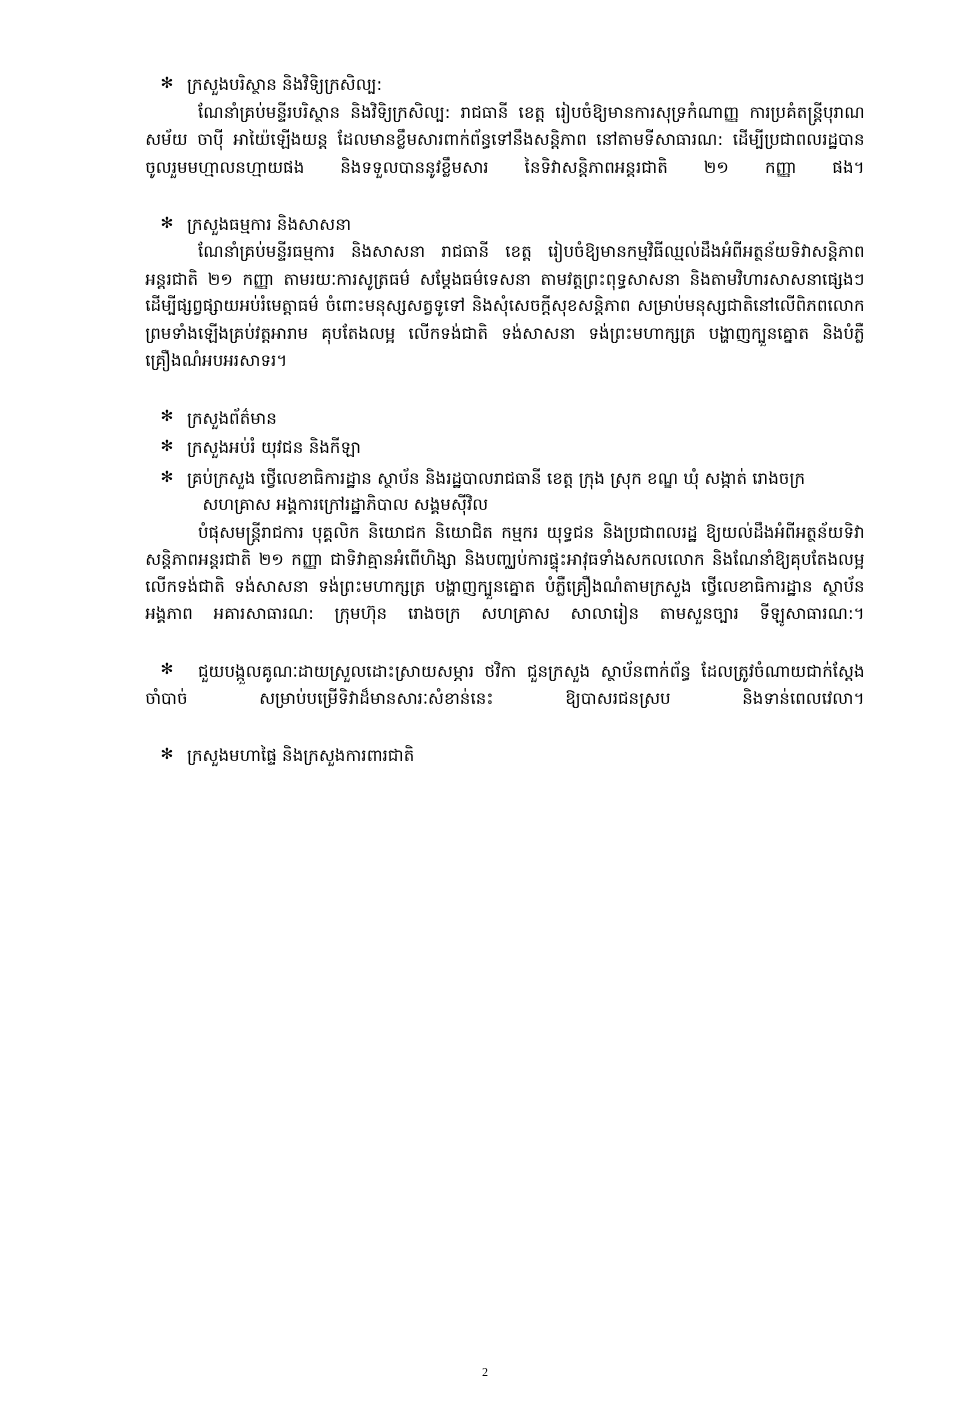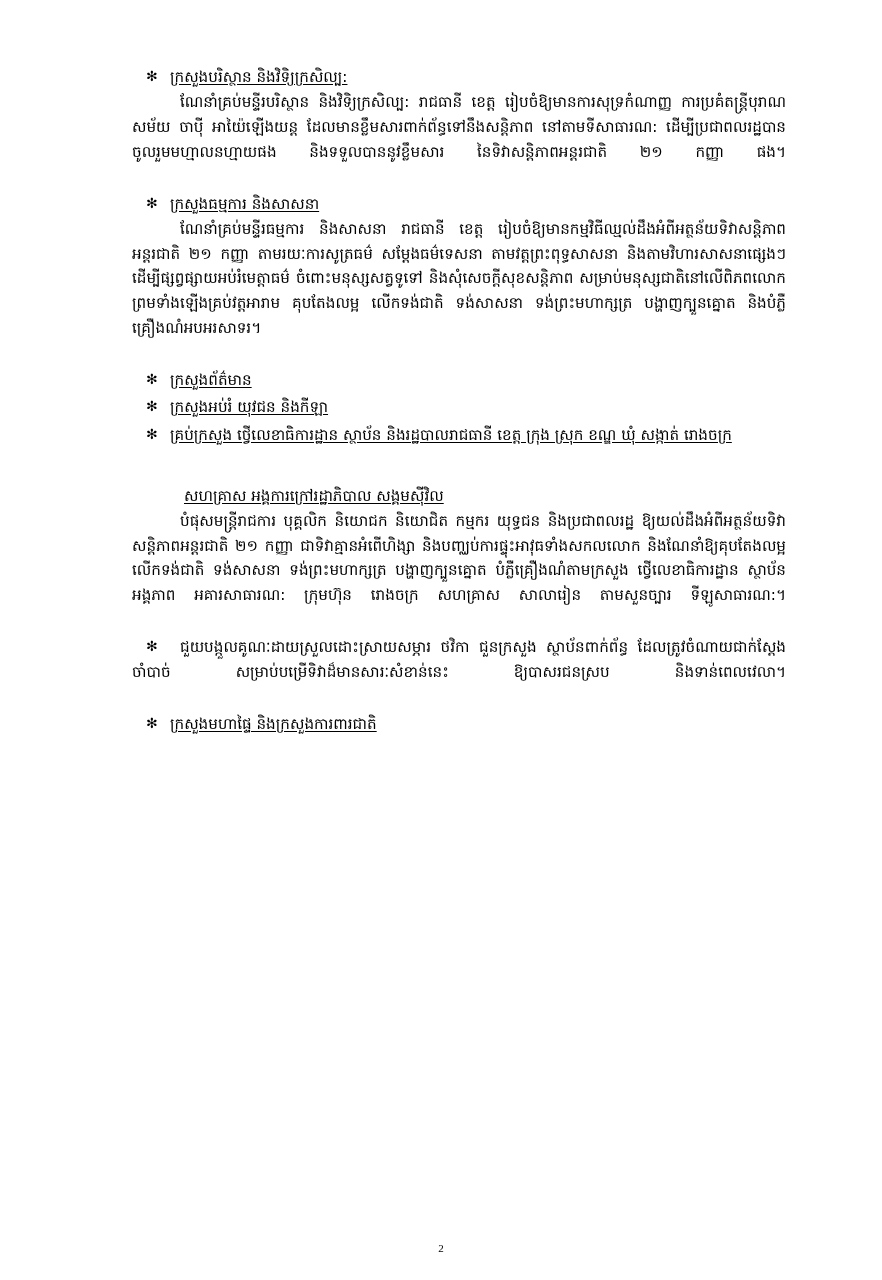--- a/index.html
+++ b/index.html
@@ -36,21 +36,20 @@
     position: relative;
     text-align: left;
   }
   .heading .bullet {
     position: absolute;
     left: 14px;
     top: 0;
     font-size: 14px;
   }
   .heading .htext {
-    text-decoration: underline;
     text-underline-offset: 2px;
   }
   .para {
     margin: 0 0 1px 0;
     text-indent: 48px;
     text-align: justify;
     word-spacing: 0.5px;
   }
   .para:last-child::after {
     content: "";
@@ -66,21 +65,20 @@
     font-size: 11px;
     font-family: "Liberation Serif", serif;
     color: #000000;
   }
   .heading-multiline {
     padding-left: 38px;
   }
   .heading-multiline .line2 {
     display: block;
     padding-left: 14px;
-    margin-top: 37px;
   }
 </style>
 </head>
 <body>
 
 <div class="page">
   <div class="doc-body">
 
     <div class="section">
       <div class="heading">

